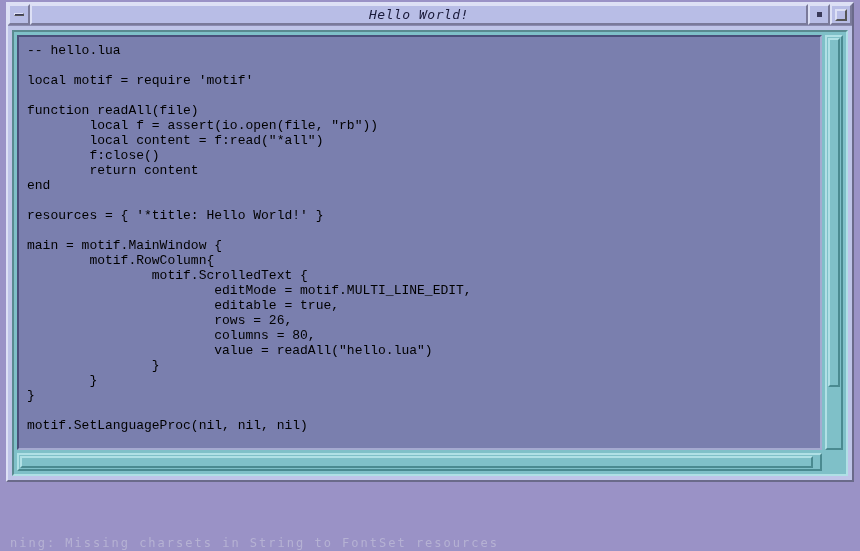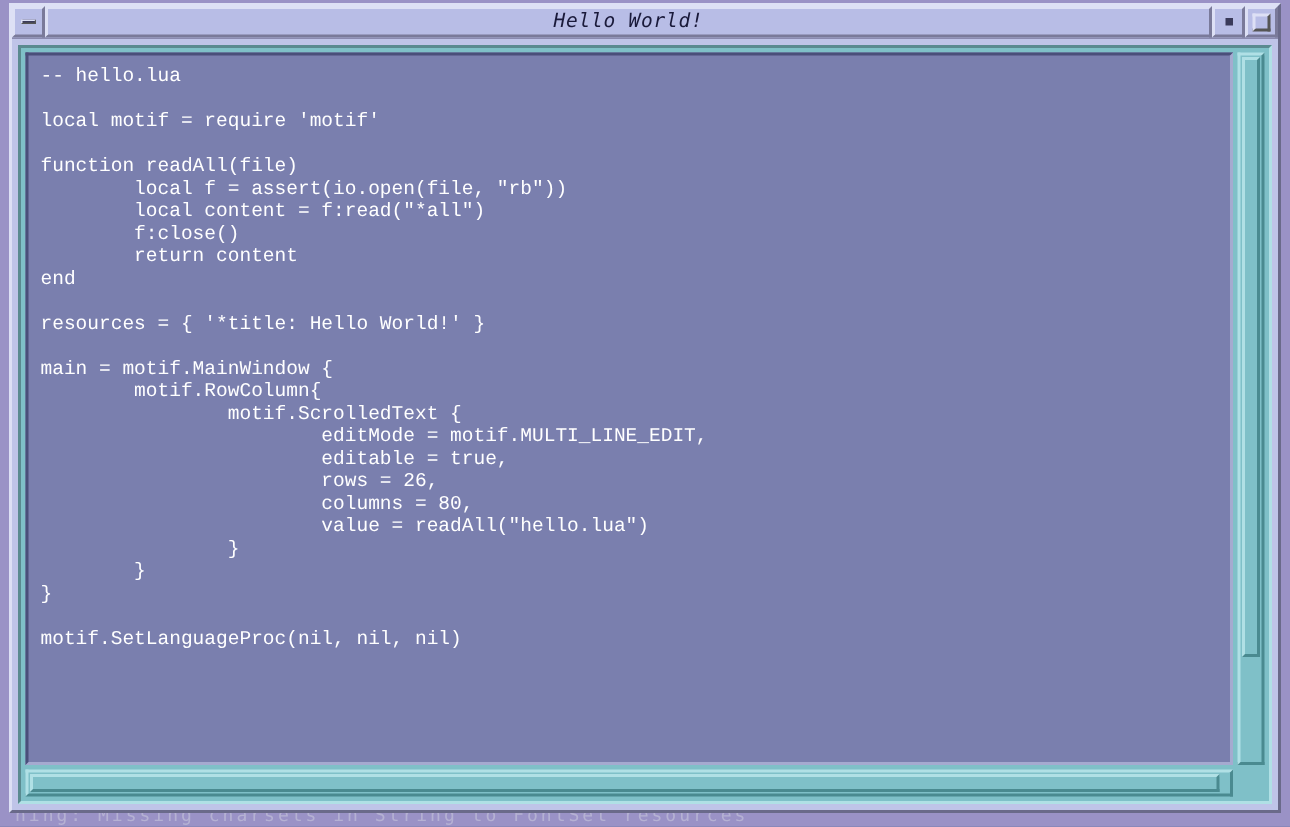--- a/index.html
+++ b/index.html
@@ -9,21 +9,21 @@
   height: 551px;
   overflow: hidden;
   font-family: "Lucida Console", Monaco, monospace;
   position: relative;
 }
 .window {
   position: absolute;
   left: 6px;
   top: 2px;
   width: 848px;
-  height: 540px;
+  height: 480px;
   background: #bfc4e8;
   border: 2px solid;
   border-top-color: #dde0f5;
   border-left-color: #dde0f5;
   border-right-color: #6a6a8a;
   border-bottom-color: #6a6a8a;
 }
 .titlebar {
   height: 22px;
   background: #b8bde6;
@@ -107,21 +107,21 @@
 }
 .editor {
   flex: 1;
   background: #7a7fae;
   border: 2px solid;
   border-top-color: #4a4f7a;
   border-left-color: #4a4f7a;
   border-right-color: #a5aad0;
   border-bottom-color: #a5aad0;
   padding: 6px 8px;
-  color: #ffffff;
+  color: #000000;
   font-size: 13px;
   line-height: 15px;
   white-space: pre;
   overflow: hidden;
   font-family: "Courier New", monospace;
   font-weight: normal;
 }
 .vscroll {
   width: 18px;
   background: #7fc0c8;

